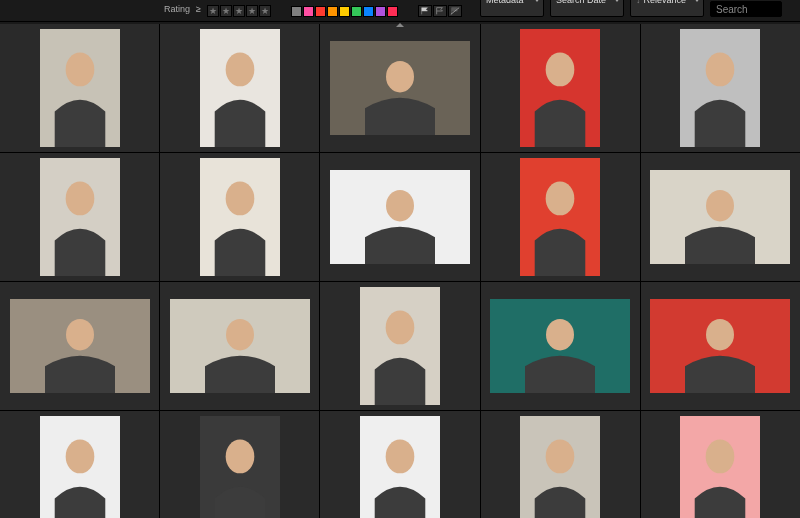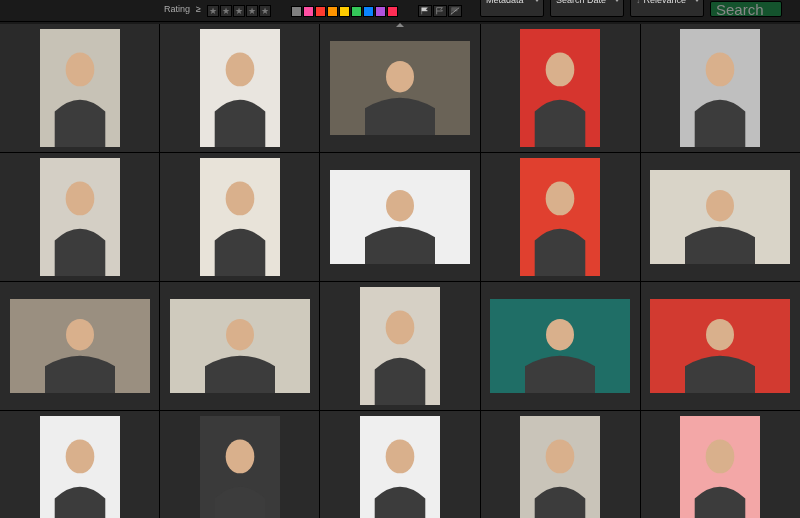--- a/index.html
+++ b/index.html
@@ -48,22 +48,22 @@
   .dropdown .caret {
     position: absolute; right: 3px; top: 50%; transform: translateY(-50%);
     width: 0; height: 0;
     border-left: 3px solid transparent;
     border-right: 3px solid transparent;
     border-top: 4px solid #aaa;
   }
   .field-group { display: flex; flex-direction: column; gap: 1px; }
   .searchbox {
     height: 16px; width: 72px;
-    background: #14532d; border: 1px solid #000; border-radius: 2px;
-    color: #ddd; font-size: 15px; padding: 0 5px;
+    background: #000000; border: 1px solid #000; border-radius: 2px;
+    color: #ddd; font-size: 10px; padding: 0 5px;
   }
   .searchbox::placeholder { color: #888; }
   .divider { width: 1px; height: 14px; background: #000; margin: 0 3px; }
   .clearbtn {
     display: flex; align-items: center; gap: 3px;
     height: 16px; padding: 0 6px;
     background: #2c2c2c; border: 1px solid #000; border-radius: 2px;
     color: #ddd; font-size: 9px; cursor: pointer;
   }
   .spacer { flex: 0 0 150px; }

